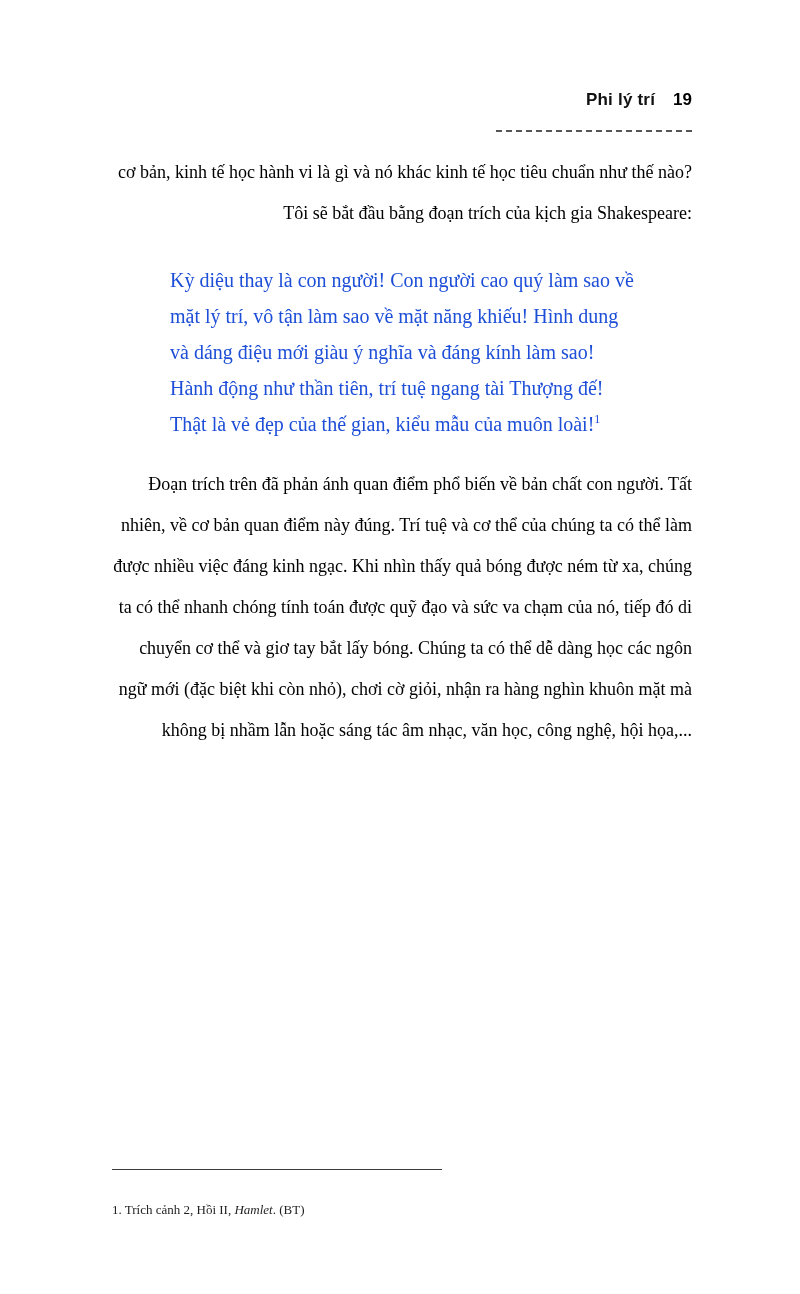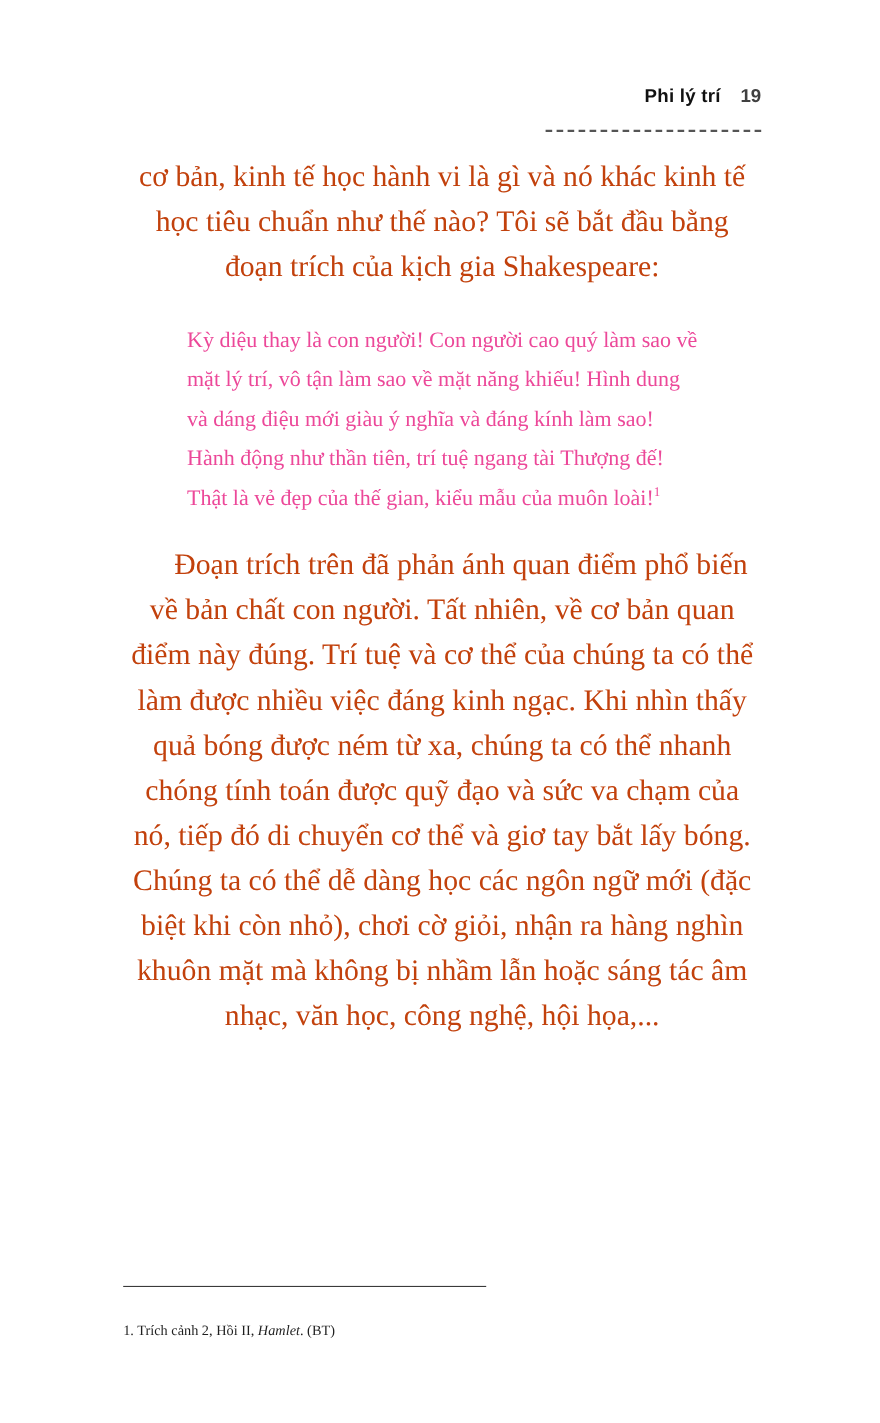--- a/index.html
+++ b/index.html
@@ -13,20 +13,21 @@
     position: relative;
     font-family: "Liberation Serif", serif;
     color: #1a1a1a;
     overflow: hidden;
   }
 
   .page {
     position: absolute;
     inset: 0;
     padding: 0;
+    margin-top: 12px;
   }
 
   
   .header {
     position: absolute;
     top: 78px;
     right: 108px;
     display: flex;
     align-items: baseline;
     gap: 18px;
@@ -35,62 +36,62 @@
     font-family: "Liberation Sans", sans-serif;
     font-weight: bold;
     font-size: 17px;
     letter-spacing: 0.2px;
     color: #111;
   }
   .header-page {
     font-family: "Liberation Sans", sans-serif;
     font-weight: bold;
     font-size: 17px;
-    color: #404040;
+    color: #000000;
   }
   .header-rule {
     position: absolute;
     top: 118px;
     right: 108px;
     width: 196px;
     height: 0;
     border-top: 2px dashed #555;
   }
 
   
   .content {
     position: absolute;
     top: 140px;
     left: 112px;
     width: 580px;
   }
   p {
     margin: 0 0 0 0;
-    font-size: 27px;
+    font-size: 18px;
     line-height: 41px;
-    text-align: center;
-    color: #c2410c;
+    text-align: right;
+    color: #000000;
   }
   p.first {
     text-indent: 0;
   }
   p.indent {
     text-indent: 34px;
   }
   .para-gap {
     height: 22px;
   }
 
   
   .quote {
     margin: 28px 0 0 58px;
     width: 470px;
     font-size: 20px;
     line-height: 36px;
-    color: #ec4899;
+    color: #1d4ed8;
   }
   .quote sup {
     font-size: 12px;
     vertical-align: super;
     line-height: 0;
   }
 
   
   .footnote-rule {
     position: absolute;

